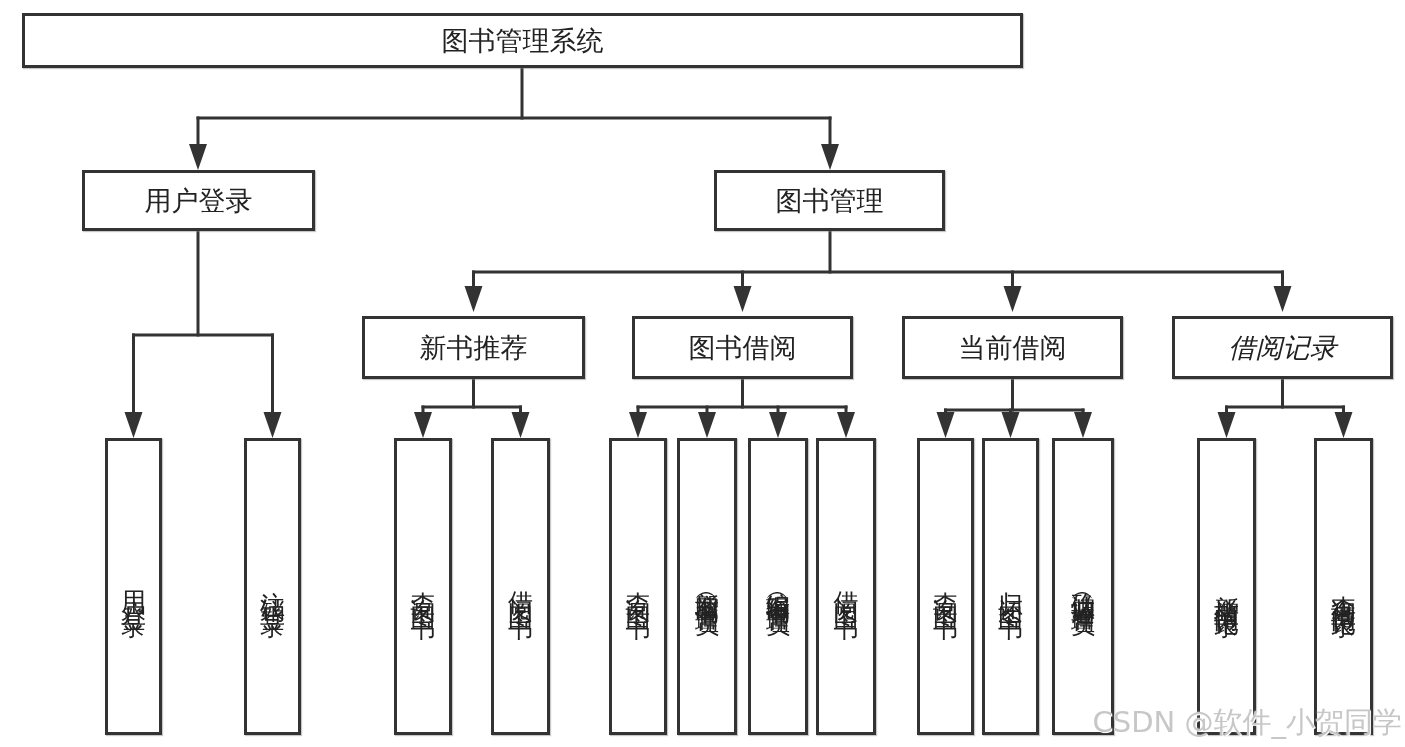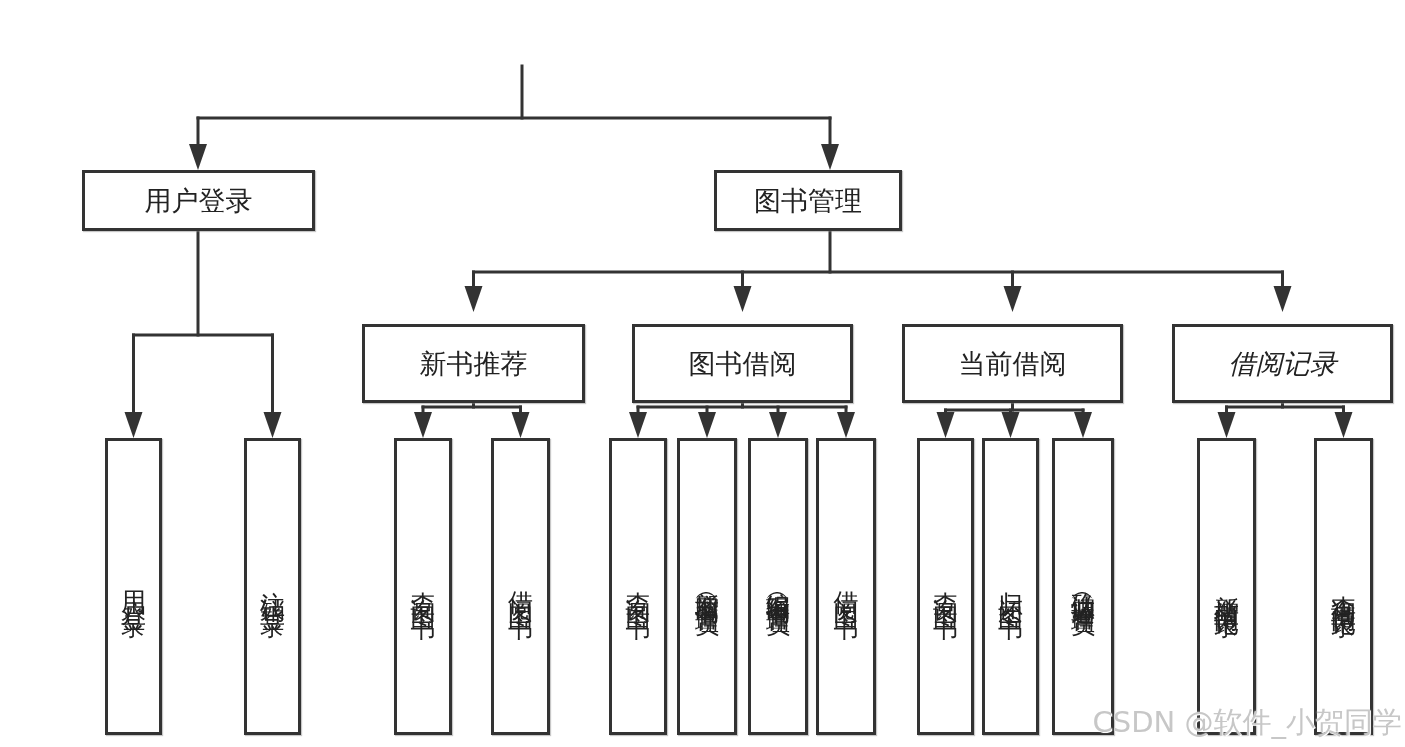--- a/index.html
+++ b/index.html
@@ -39,22 +39,22 @@
     z-index: 1;
     box-shadow: 1px 1px 1px rgba(130,130,130,0.45);
   }
   .hlabel {
     font-size: 27px;
     color: #222222;
     white-space: nowrap;
   }
   .root  { left: 22px;   top: 13px;  width: 1001px; height: 55px; }
   .l2a   { left: 82px;   top: 170px; width: 233px;  height: 61px; }
-  .l2b   { left: 714px;  top: 170px; width: 188px;  height: 61px; }
-  .l3    { top: 324px; height: 79px; }
+  .l2b   { left: 714px;  top: 170px; width: 231px;  height: 61px; }
+  .l3    { top: 316px; height: 63px; }
   .l3a   { left: 362px;  width: 223px; }
   .l3b   { left: 632px;  width: 221px; }
   .l3c   { left: 902px;  width: 221px; }
   .l3d   { left: 1172px; width: 221px; font-style: italic; }
 
   
   .leaf { top: 438px; height: 297px; }
   .vtext {
     writing-mode: vertical-rl;
     text-orientation: mixed;
@@ -151,20 +151,23 @@
     <polygon points="1074,412 1092,412 1083,438"></polygon>
 
     <line x1="1282.5" y1="374" x2="1282.5" y2="407"></line>
     <line x1="1226.5" y1="407" x2="1343.5" y2="407"></line>
     <line x1="1226.5" y1="407" x2="1226.5" y2="416"></line>
     <polygon points="1217.5,412 1235.5,412 1226.5,438"></polygon>
     <line x1="1343.5" y1="407" x2="1343.5" y2="416"></line>
     <polygon points="1334.5,412 1352.5,412 1343.5,438"></polygon>
   </svg>
 
+  <div class="node root">
+    <span class="hlabel">图书管理系统</span>
+  </div>
 
   <div class="node l2a">
     <span class="hlabel">用户登录</span>
   </div>
   <div class="node l2b">
     <span class="hlabel">图书管理</span>
   </div>
 
   <div class="node l3 l3a">
     <span class="hlabel">新书推荐</span>

